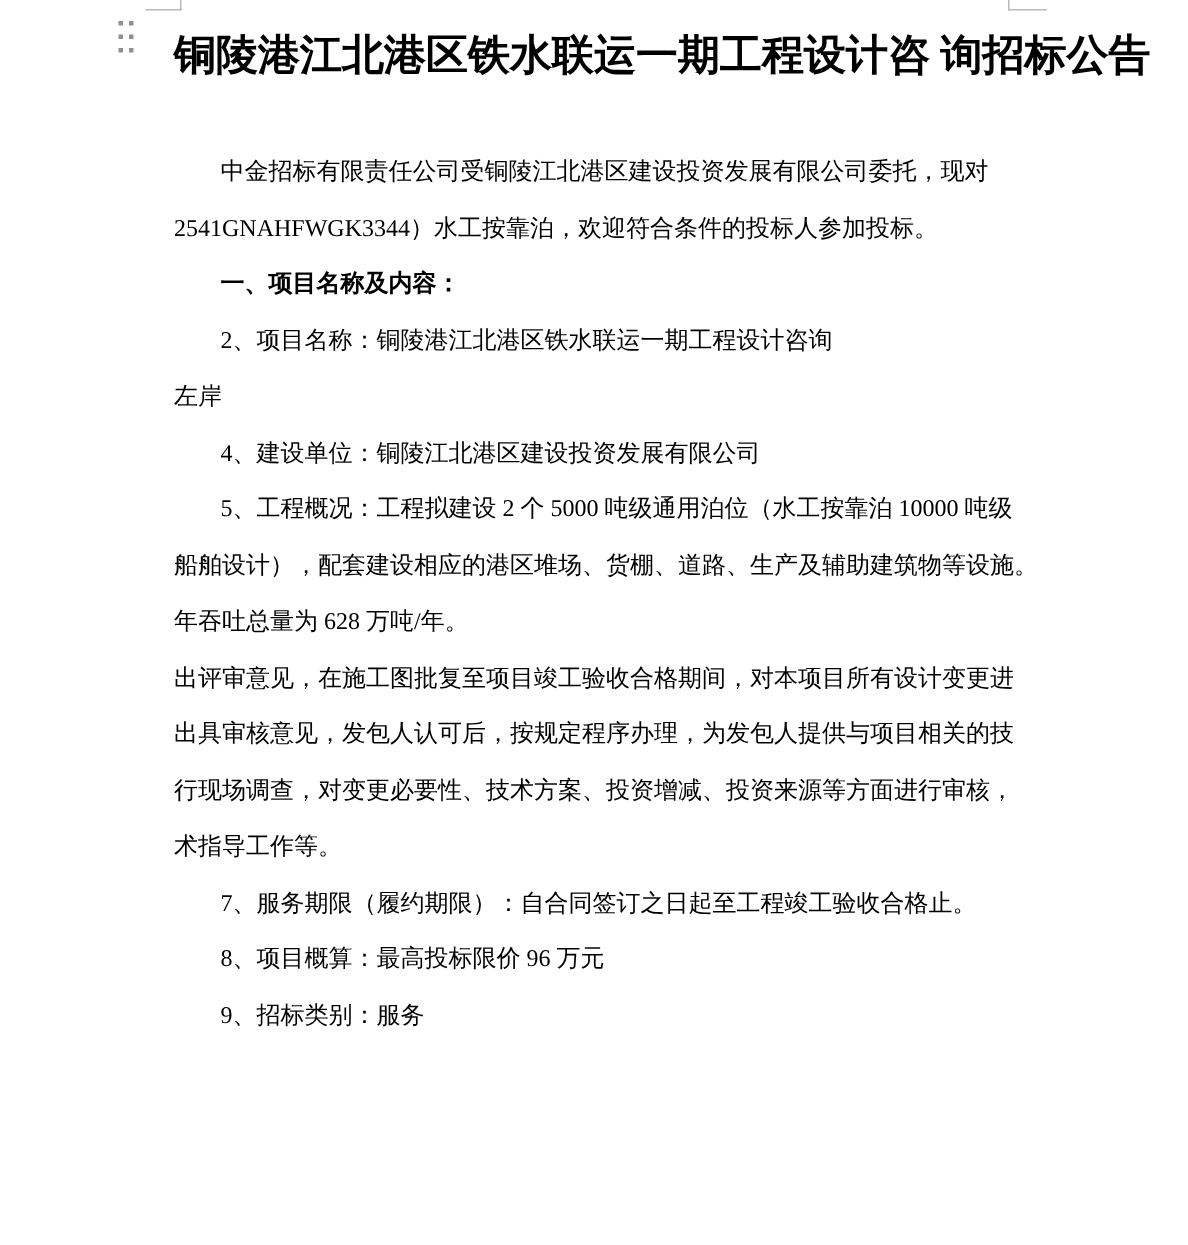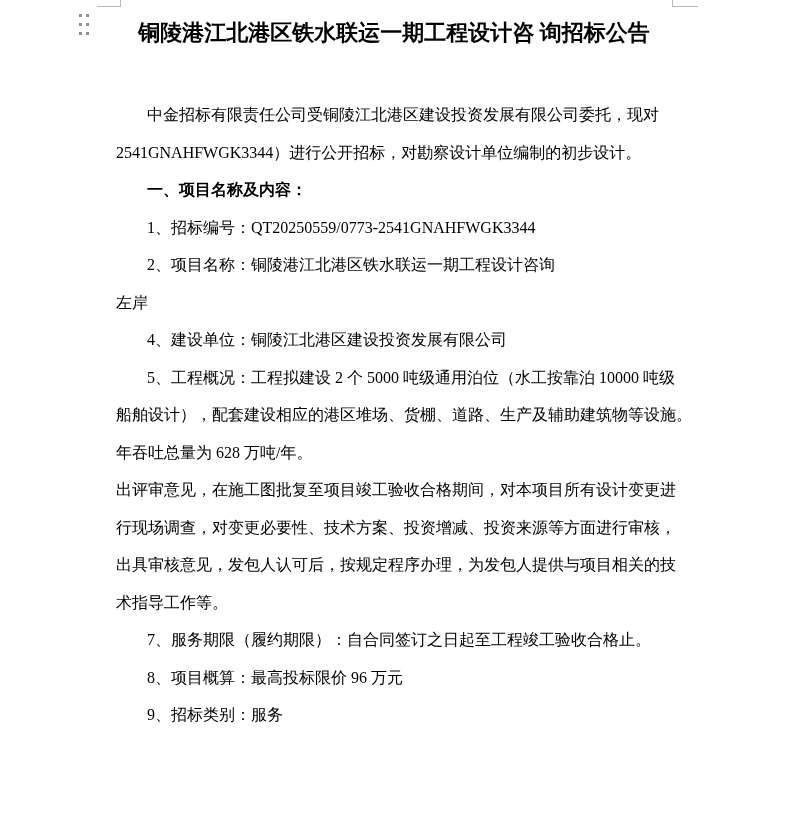--- a/index.html
+++ b/index.html
@@ -51,21 +51,21 @@
     height: 3px;
     background: #8f8f8f;
   }
   
   .doc-title {
     position: absolute;
     top: 18px;
     left: 116px;
     width: 556px;
     text-align: center;
-    font-size: 22px;
+    font-size: 28px;
     font-weight: bold;
     white-space: nowrap;
   }
   
   .doc-body {
     position: absolute;
     top: 96px;
     left: 116px;
     width: 560px;
   }
@@ -96,31 +96,30 @@
     <span class="dot"></span>
     <span class="dot"></span>
     <span class="dot"></span>
     <span class="dot"></span>
   </div>
 
   <div class="doc-title">铜陵港江北港区铁水联运一期工程设计咨 询招标公告</div>
 
   <div class="doc-body">
     <div class="line indent">中金招标有限责任公司受铜陵江北港区建设投资发展有限公司委托，现对</div>
-    <div class="line">2541GNAHFWGK3344）进行公开招标，对勘察设计单位编制的初步设计。</div>
+    <div class="line">2541GNAHFWGK3344）水工按靠泊，欢迎符合条件的投标人参加投标。</div>
     <div class="line indent bold">一、项目名称及内容：</div>
-    <div class="line indent">1、招标编号：QT20250559/0773-2541GNAHFWGK3344</div>
     <div class="line indent">2、项目名称：铜陵港江北港区铁水联运一期工程设计咨询</div>
     <div class="line">左岸</div>
     <div class="line indent">4、建设单位：铜陵江北港区建设投资发展有限公司</div>
     <div class="line indent">5、工程概况：工程拟建设 2 个 5000 吨级通用泊位（水工按靠泊 10000 吨级</div>
     <div class="line">船舶设计），配套建设相应的港区堆场、货棚、道路、生产及辅助建筑物等设施。</div>
     <div class="line">年吞吐总量为 628 万吨/年。</div>
     <div class="line">出评审意见，在施工图批复至项目竣工验收合格期间，对本项目所有设计变更进</div>
+    <div class="line">出具审核意见，发包人认可后，按规定程序办理，为发包人提供与项目相关的技</div>
     <div class="line">行现场调查，对变更必要性、技术方案、投资增减、投资来源等方面进行审核，</div>
-    <div class="line">出具审核意见，发包人认可后，按规定程序办理，为发包人提供与项目相关的技</div>
     <div class="line">术指导工作等。</div>
     <div class="line indent">7、服务期限（履约期限）：自合同签订之日起至工程竣工验收合格止。</div>
     <div class="line indent">8、项目概算：最高投标限价 96 万元</div>
     <div class="line indent">9、招标类别：服务</div>
   </div>
 
 </div>
 
 </body></html>

